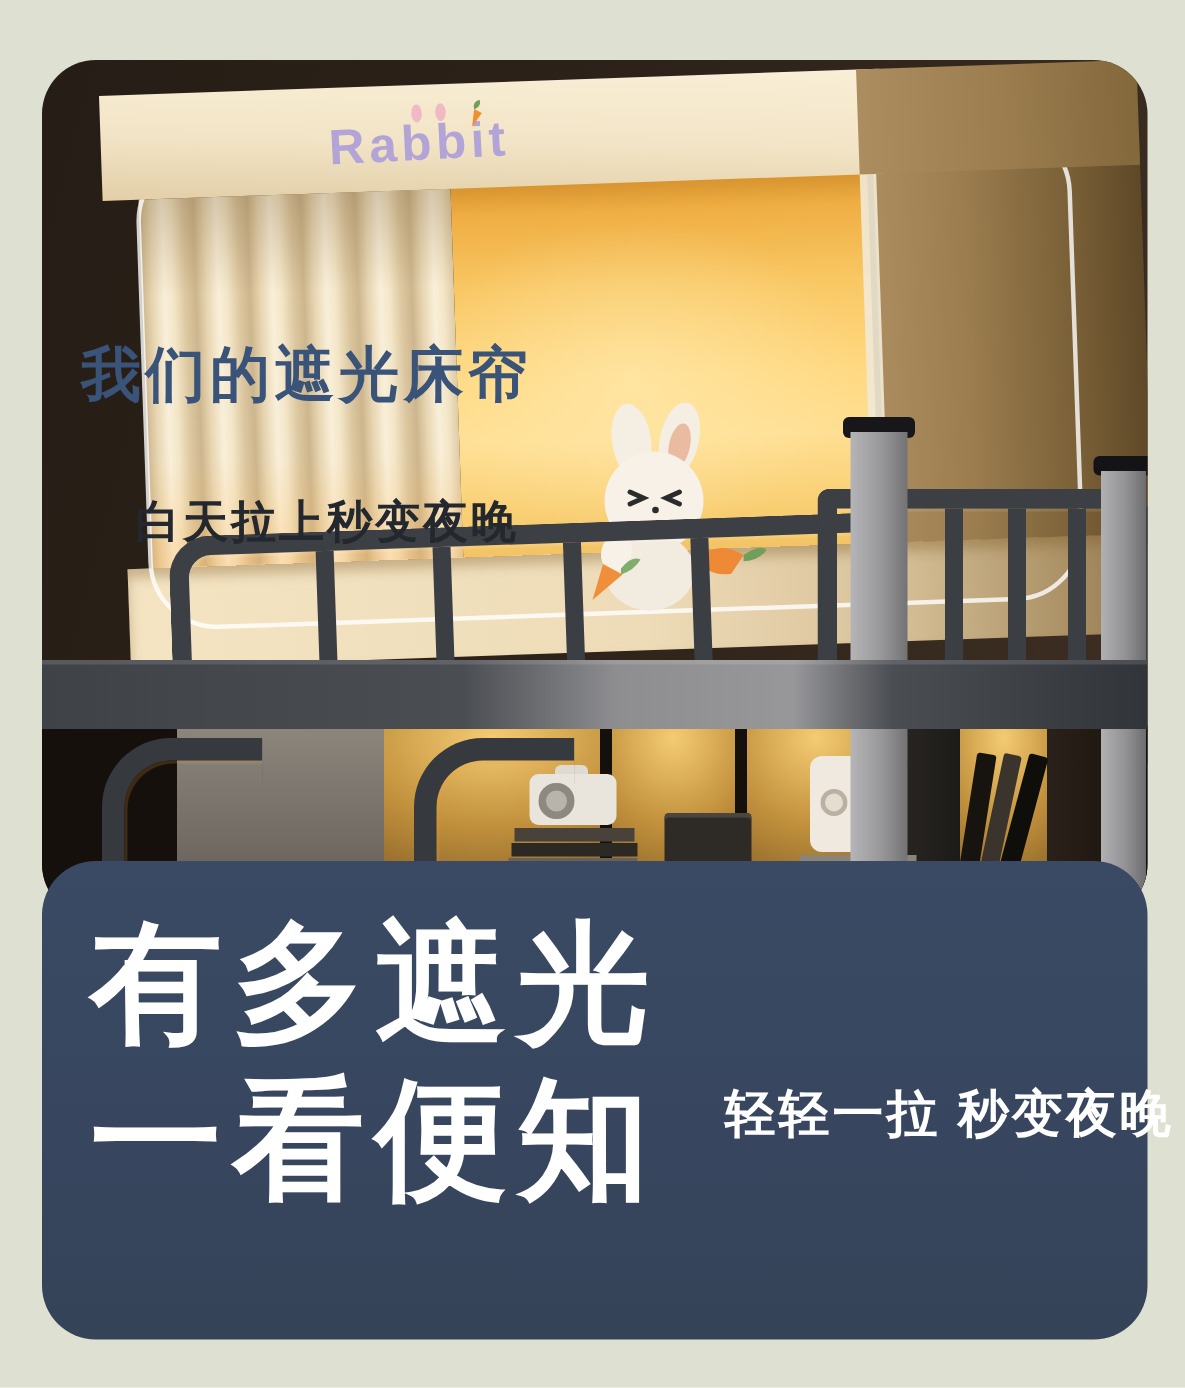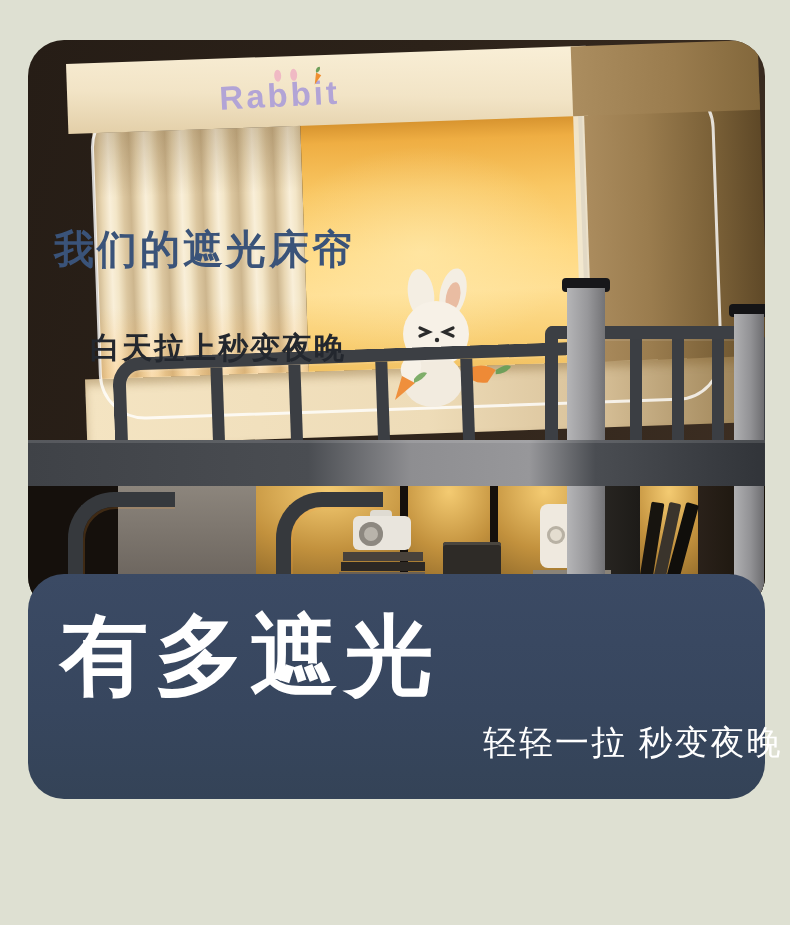--- a/index.html
+++ b/index.html
@@ -100,25 +100,25 @@
   .lean1{left:616px;width:13px;height:96px;background:#17140f;transform:rotate(9deg);}
   .lean2{left:631px;width:12px;height:100px;background:#3a342c;transform:rotate(12deg);}
   .lean3{left:645px;width:13px;height:102px;background:#100e0b;transform:rotate(15deg);}
 
   .brace{position:absolute;width:92px;height:120px;z-index:9;
     border-left:15px solid #36393d;border-top:15px solid #36393d;border-radius:46px 0 0 0;
     box-shadow:inset 2px 2px 0 rgba(255,160,60,.18);}
   .brace1{left:40px;top:452px;} .brace2{left:248px;top:452px;}
 
   
-  .banner{position:absolute;left:28px;top:574px;width:737px;height:225px;border-radius:36px;z-index:20;
+  .banner{position:absolute;left:28px;top:574px;width:737px;height:319px;border-radius:36px;z-index:20;
     background:linear-gradient(180deg,#3b4a64 0%,#37465e 60%,#344357 100%);}
   .banner-title{position:absolute;left:32px;top:30px;color:#ffffff;font-weight:bold;
     font-size:88px;line-height:104px;letter-spacing:7px;white-space:nowrap;}
-  .banner-caption{position:absolute;left:455px;top:146px;color:#ffffff;font-weight:400;
+  .banner-caption{position:absolute;left:455px;top:146px;color:#ffffff;font-weight:700;
     font-size:34px;letter-spacing:2px;white-space:nowrap;}
 </style>
 </head>
 <body>
 
 <div class="stage">
 
   <div class="photo-card">
 
     <div class="curtain-block">
@@ -207,17 +207,18 @@
       <div class="lean lean3"></div>
     </div>
 
     <div class="brace brace1"></div>
     <div class="brace brace2"></div>
   </div>
 
   <div class="banner">
     <div class="banner-title">
       <div>有多遮光</div>
+      <div>一看便知</div>
     </div>
     <div class="banner-caption">轻轻一拉 秒变夜晚</div>
   </div>
 
 </div>
 
 </body></html>

